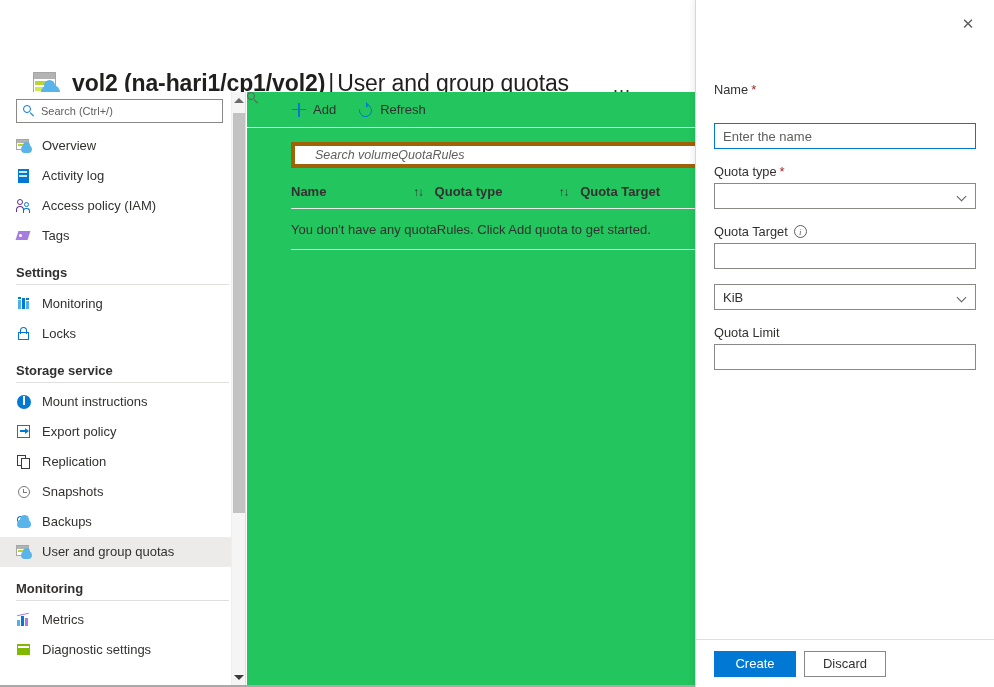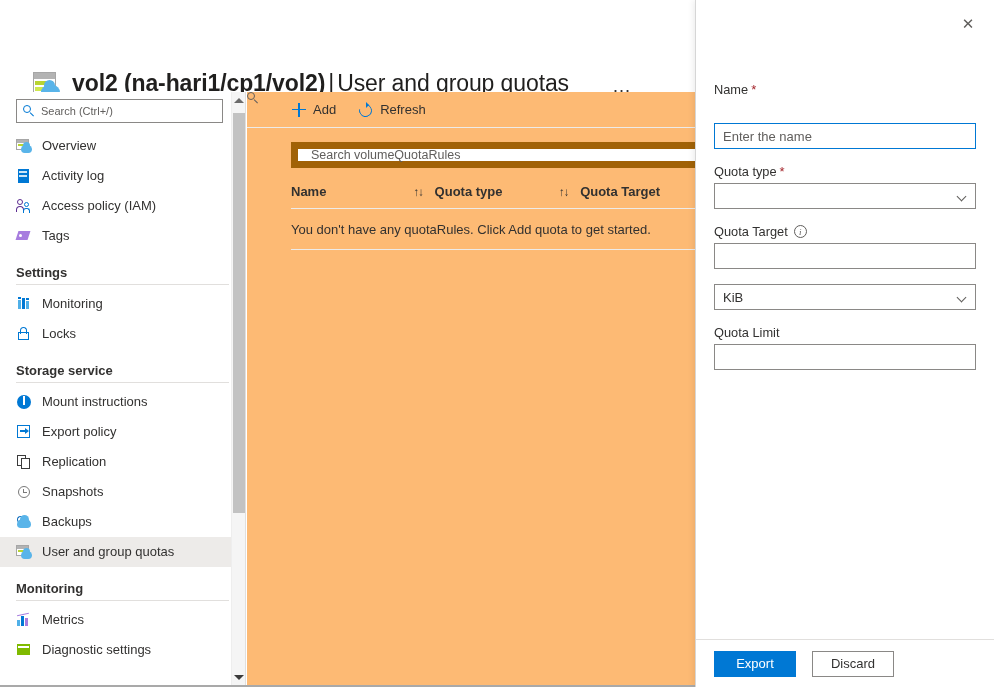--- a/index.html
+++ b/index.html
@@ -247,21 +247,21 @@
     background: #c2c2c2;
     cursor: pointer;
   }
 
   
   .content {
     position: absolute;
     left: 247px; top: 92px;
     right: 299px;
     bottom: 0;
-    background: #fdba74;
+    background: #22c55e;
     overflow: hidden;
   }
   .toolbar {
     display: flex;
     align-items: center;
     height: 36px;
     padding-left: 44px;
     border-bottom: 1px solid #edebe9;
     box-sizing: border-box;
   }
@@ -309,26 +309,27 @@
     border-top:3px solid transparent;
     border-bottom:3px solid transparent;
   }
 
   .grid-wrap {
     padding: 14px 0 0 44px;
   }
   .grid-search {
     width: 420px;
     height: 26px;
-    border: 7px solid #a16207;
+    border: 4px solid #a16207;
     background: #fff;
     display: flex;
     align-items: center;
-    padding-left: 7px;
-    box-sizing: border-box;
+    padding-left: 14px;
+    box-sizing: border-box;
+    font-style: italic;
   }
   .grid-search .mag { margin-right: 6px; }
   .grid-search .mag:before { border-color:#605e5c; }
   .grid-search .mag:after { background:#605e5c; }
   .grid-search span {
     font-size: 12.5px;
     color: #605e5c;
   }
   .grid-head {
     display: flex;
@@ -498,21 +499,21 @@
     justify-content: center;
   }
   .btn-primary {
     background: #0078d4;
     color: #ffffff;
   }
   .btn-default {
     background: #ffffff;
     color: #323130;
     border: 1px solid #8a8886;
-    margin-left: 16px;
+    margin-left: 8px;
   }
 
   
   .ic-overview .sq { position:absolute; left:0; top:1px; width:13px; height:11px; background:#fff; border:1px solid #a6a6a6; box-sizing:border-box;}
   .ic-overview .bar1 { position:absolute; left:1px; top:2px; width:11px; height:3px; background:#b3b3b3;}
   .ic-overview .bar2 { position:absolute; left:2px; top:6px; width:9px; height:2px; background:#b8d432;}
   .ic-overview .cl { position:absolute; left:5px; top:7px; width:11px; height:8px; background:#59b4e9; border-radius:6px 6px 5px 5px;}
   .ic-overview .cl:before { content:""; position:absolute; left:2px; top:-3px; width:7px;height:7px;border-radius:50%;background:#59b4e9;}
 
   .ic-activity .bk { position:absolute; left:2px; top:1px; width:11px; height:14px; background:#0078d4;}
@@ -813,18 +814,18 @@
           <span>Quota Limit</span>
         </div>
         <div class="input">
           <span></span>
         </div>
       </div>
 
     </div>
 
     <div class="panel-footer">
-      <button class="btn btn-primary">Export</button>
+      <button class="btn btn-primary">Create</button>
       <button class="btn btn-default">Discard</button>
     </div>
   </div>
 
 </div>
 
 </body></html>

